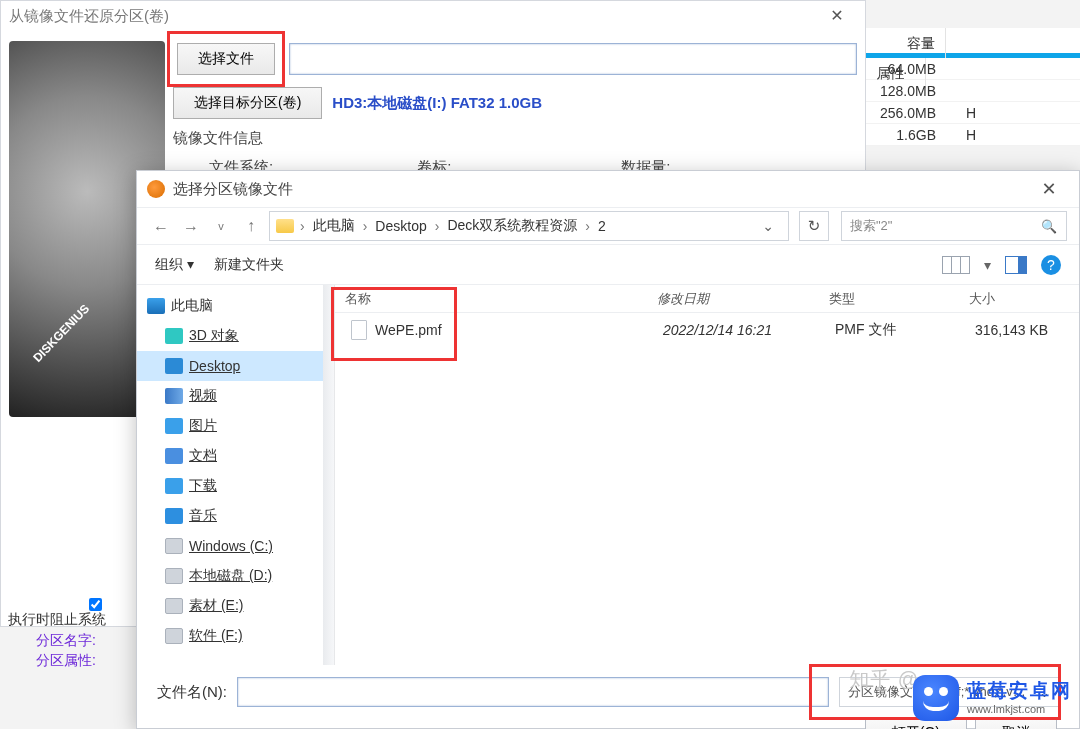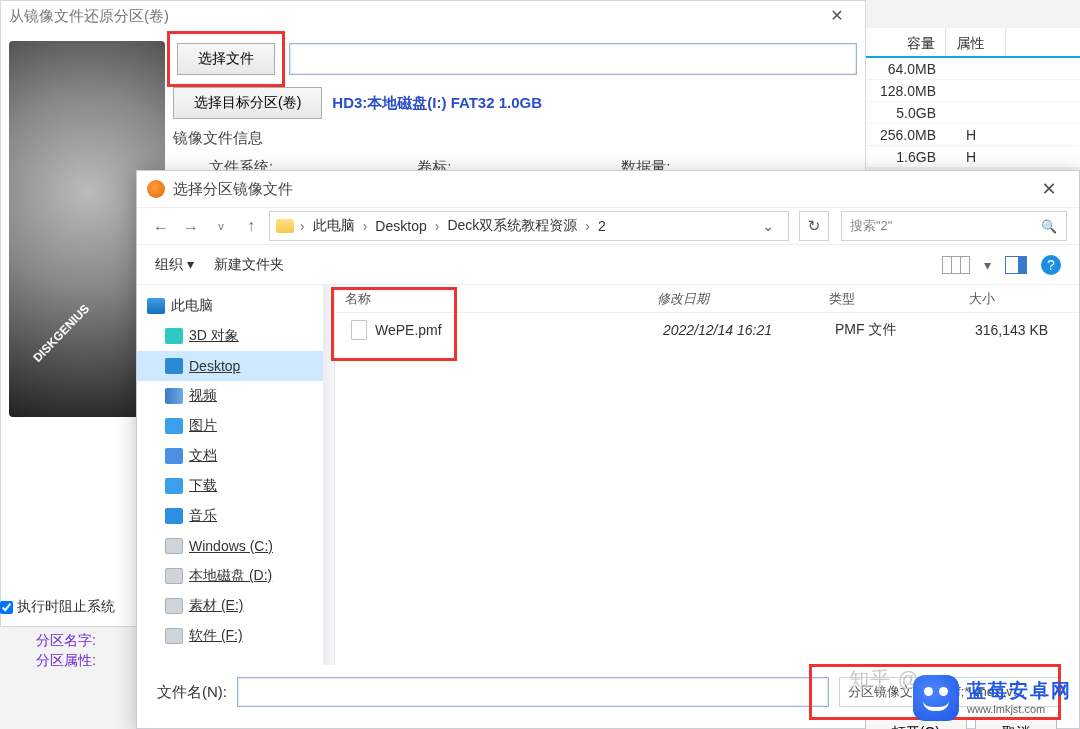--- a/index.html
+++ b/index.html
@@ -13,28 +13,28 @@
   .hdd-badge { position:absolute; bottom:30px; left:10px; width:136px; text-align:center; color:#fff; font-weight:bold; font-size:12px; transform: rotate(-46deg); transform-origin: left bottom;}
   .restore-body { position:absolute; left:172px; top:36px; right:8px; }
   .sel-row { display:flex; align-items:center; margin-bottom:6px; }
   .btn-small { border:1px solid #adadad; background: linear-gradient(#f7f7f7,#e9e9e9); padding: 6px 20px; font-size: 14px; cursor:pointer; }
   .highlight-red { outline: 3px solid #e33; outline-offset: 3px; }
   .fld-big { flex:1; margin-left:10px; height:32px; border:1px solid #9cb3d6; box-shadow: inset 0 0 2px #9cb3d6; background:#fff; }
   .target-text { margin-left:10px; color:#2a4ec8; font-weight:bold; font-size:15px; }
   .info-row { margin-top:10px; color:#444; font-size:15px; }
   .info-row .lab { display:inline-block; width:240px; padding-left:36px; }
   .info-row .sub { display:inline-block; width:200px; }
-  .cb-row { position:absolute; left:0; top:598px; display:flex; align-items:center; font-size:14px; }
+  .cb-row { position:absolute; left:8px; top:598px; display:flex; align-items:flex-end; font-size:14px;flex-direction:column; }
   .cb-row input { margin-right:4px; }
   .fz-row { position:absolute; left:36px; top:630px; font-size:14px; color:#6d28d9; }
   .fz-row div { line-height:20px; }
 
   
   .cap-table { position:absolute; right:0; top:28px; width:214px; background:#fff; font-size:14px; }
-  .cap-hdr { display:flex; border-bottom:2px solid #0ea5e9; height:30px; line-height:30px; }
+  .cap-hdr { display:flex; border-bottom:5px solid #0ea5e9; height:30px; line-height:30px;flex-direction:column; }
   .cap-hdr > div { border-right:1px solid #e3e3e3; text-align:right; padding-right:10px; }
   .cap-row { display:flex; height:22px; line-height:22px; border-bottom:1px solid #f2f2f2;}
   .cap-row > div { text-align:right; padding-right:10px; }
   .cc-sz { width:80px; }
   .cc-at { width:60px; text-align:center!important; }
 
   
   .open-dlg { position:absolute; left:136px; top:170px; width:944px; height:559px; background:#fff; border:1px solid #c9cdd4; box-shadow: 0 4px 20px rgba(0,0,0,.25); }
   .open-title { height:36px; display:flex; align-items:center; padding:0 10px; }
   .dg-icon { width:18px; height:18px; background: radial-gradient(circle at 40% 40%, #ff9a3c, #d96d00); border-radius:50%; margin-right:8px; }
@@ -147,24 +147,20 @@
   <div class="cap-hdr">
     <div class="cc-sz">容量</div>
     <div class="cc-at">属性</div>
   </div>
   <div class="cap-row">
       <div class="cc-sz">64.0MB</div>
       <div class="cc-at"></div>
     </div>
   <div class="cap-row">
       <div class="cc-sz">128.0MB</div>
-      <div class="cc-at"></div>
-    </div>
-  <div class="cap-row">
-      <div class="cc-sz">5.0GB</div>
       <div class="cc-at"></div>
     </div>
   <div class="cap-row">
       <div class="cc-sz">256.0MB</div>
       <div class="cc-at">H</div>
     </div>
   <div class="cap-row">
       <div class="cc-sz">1.6GB</div>
       <div class="cc-at">H</div>
     </div>

